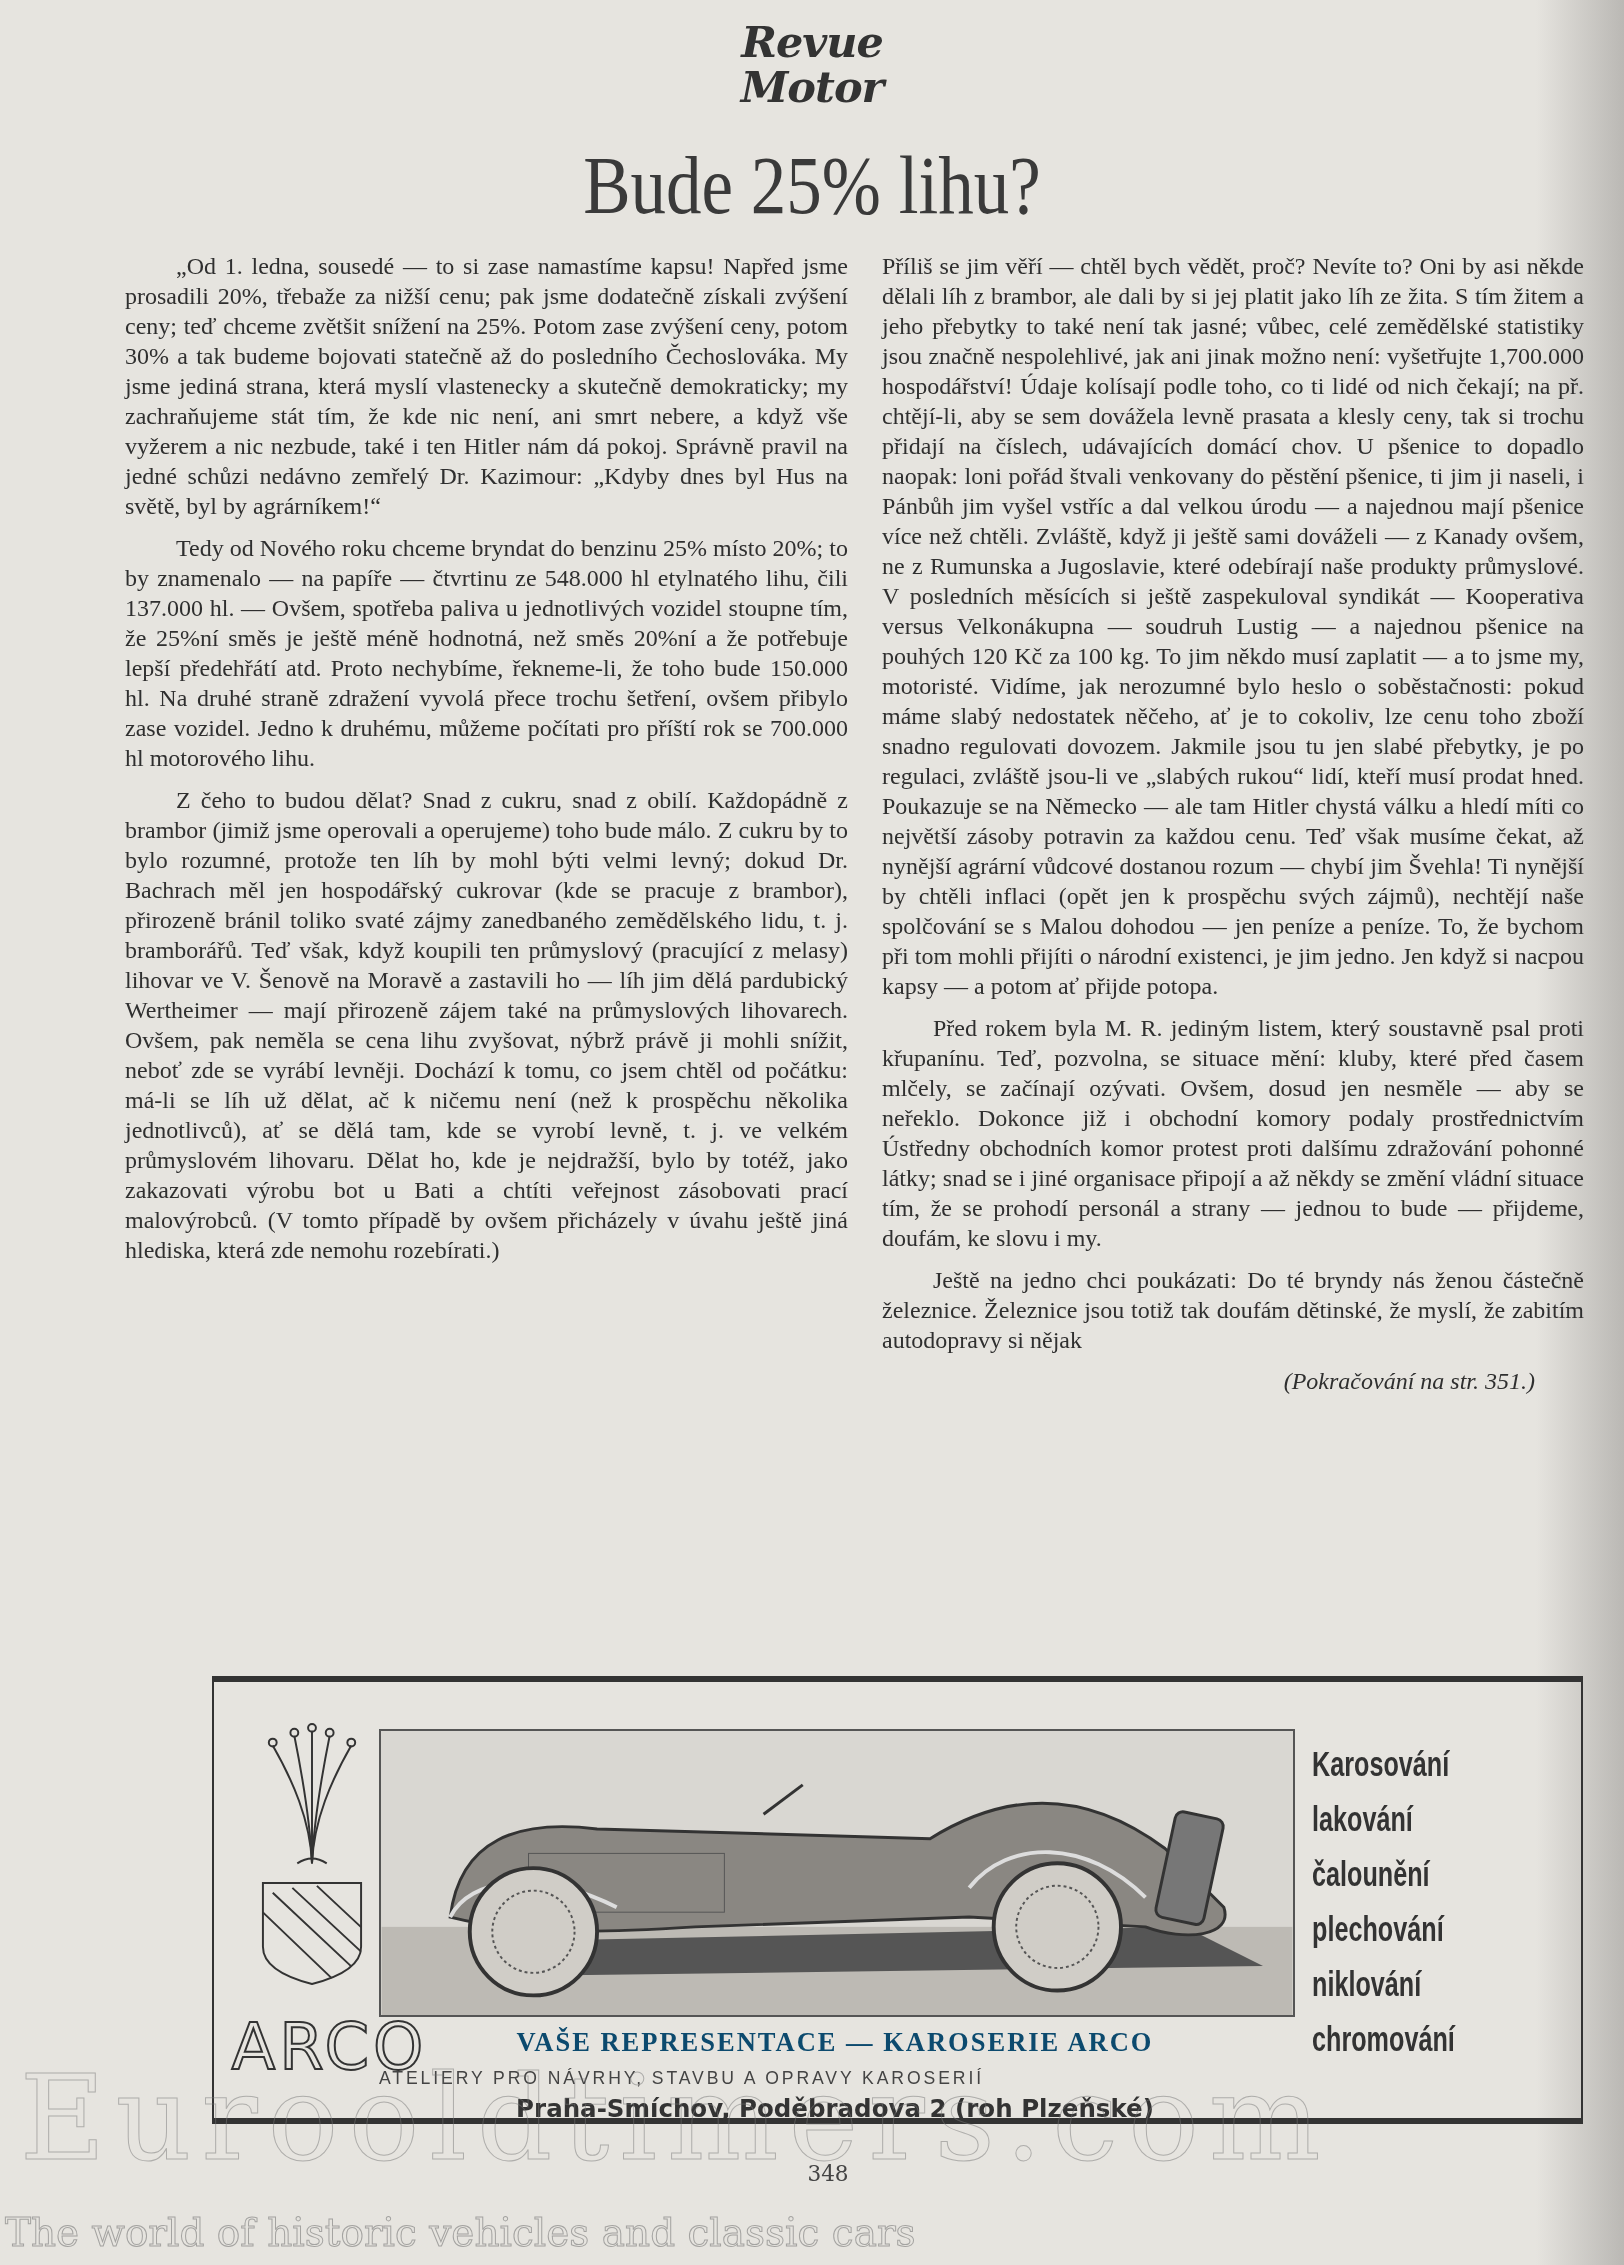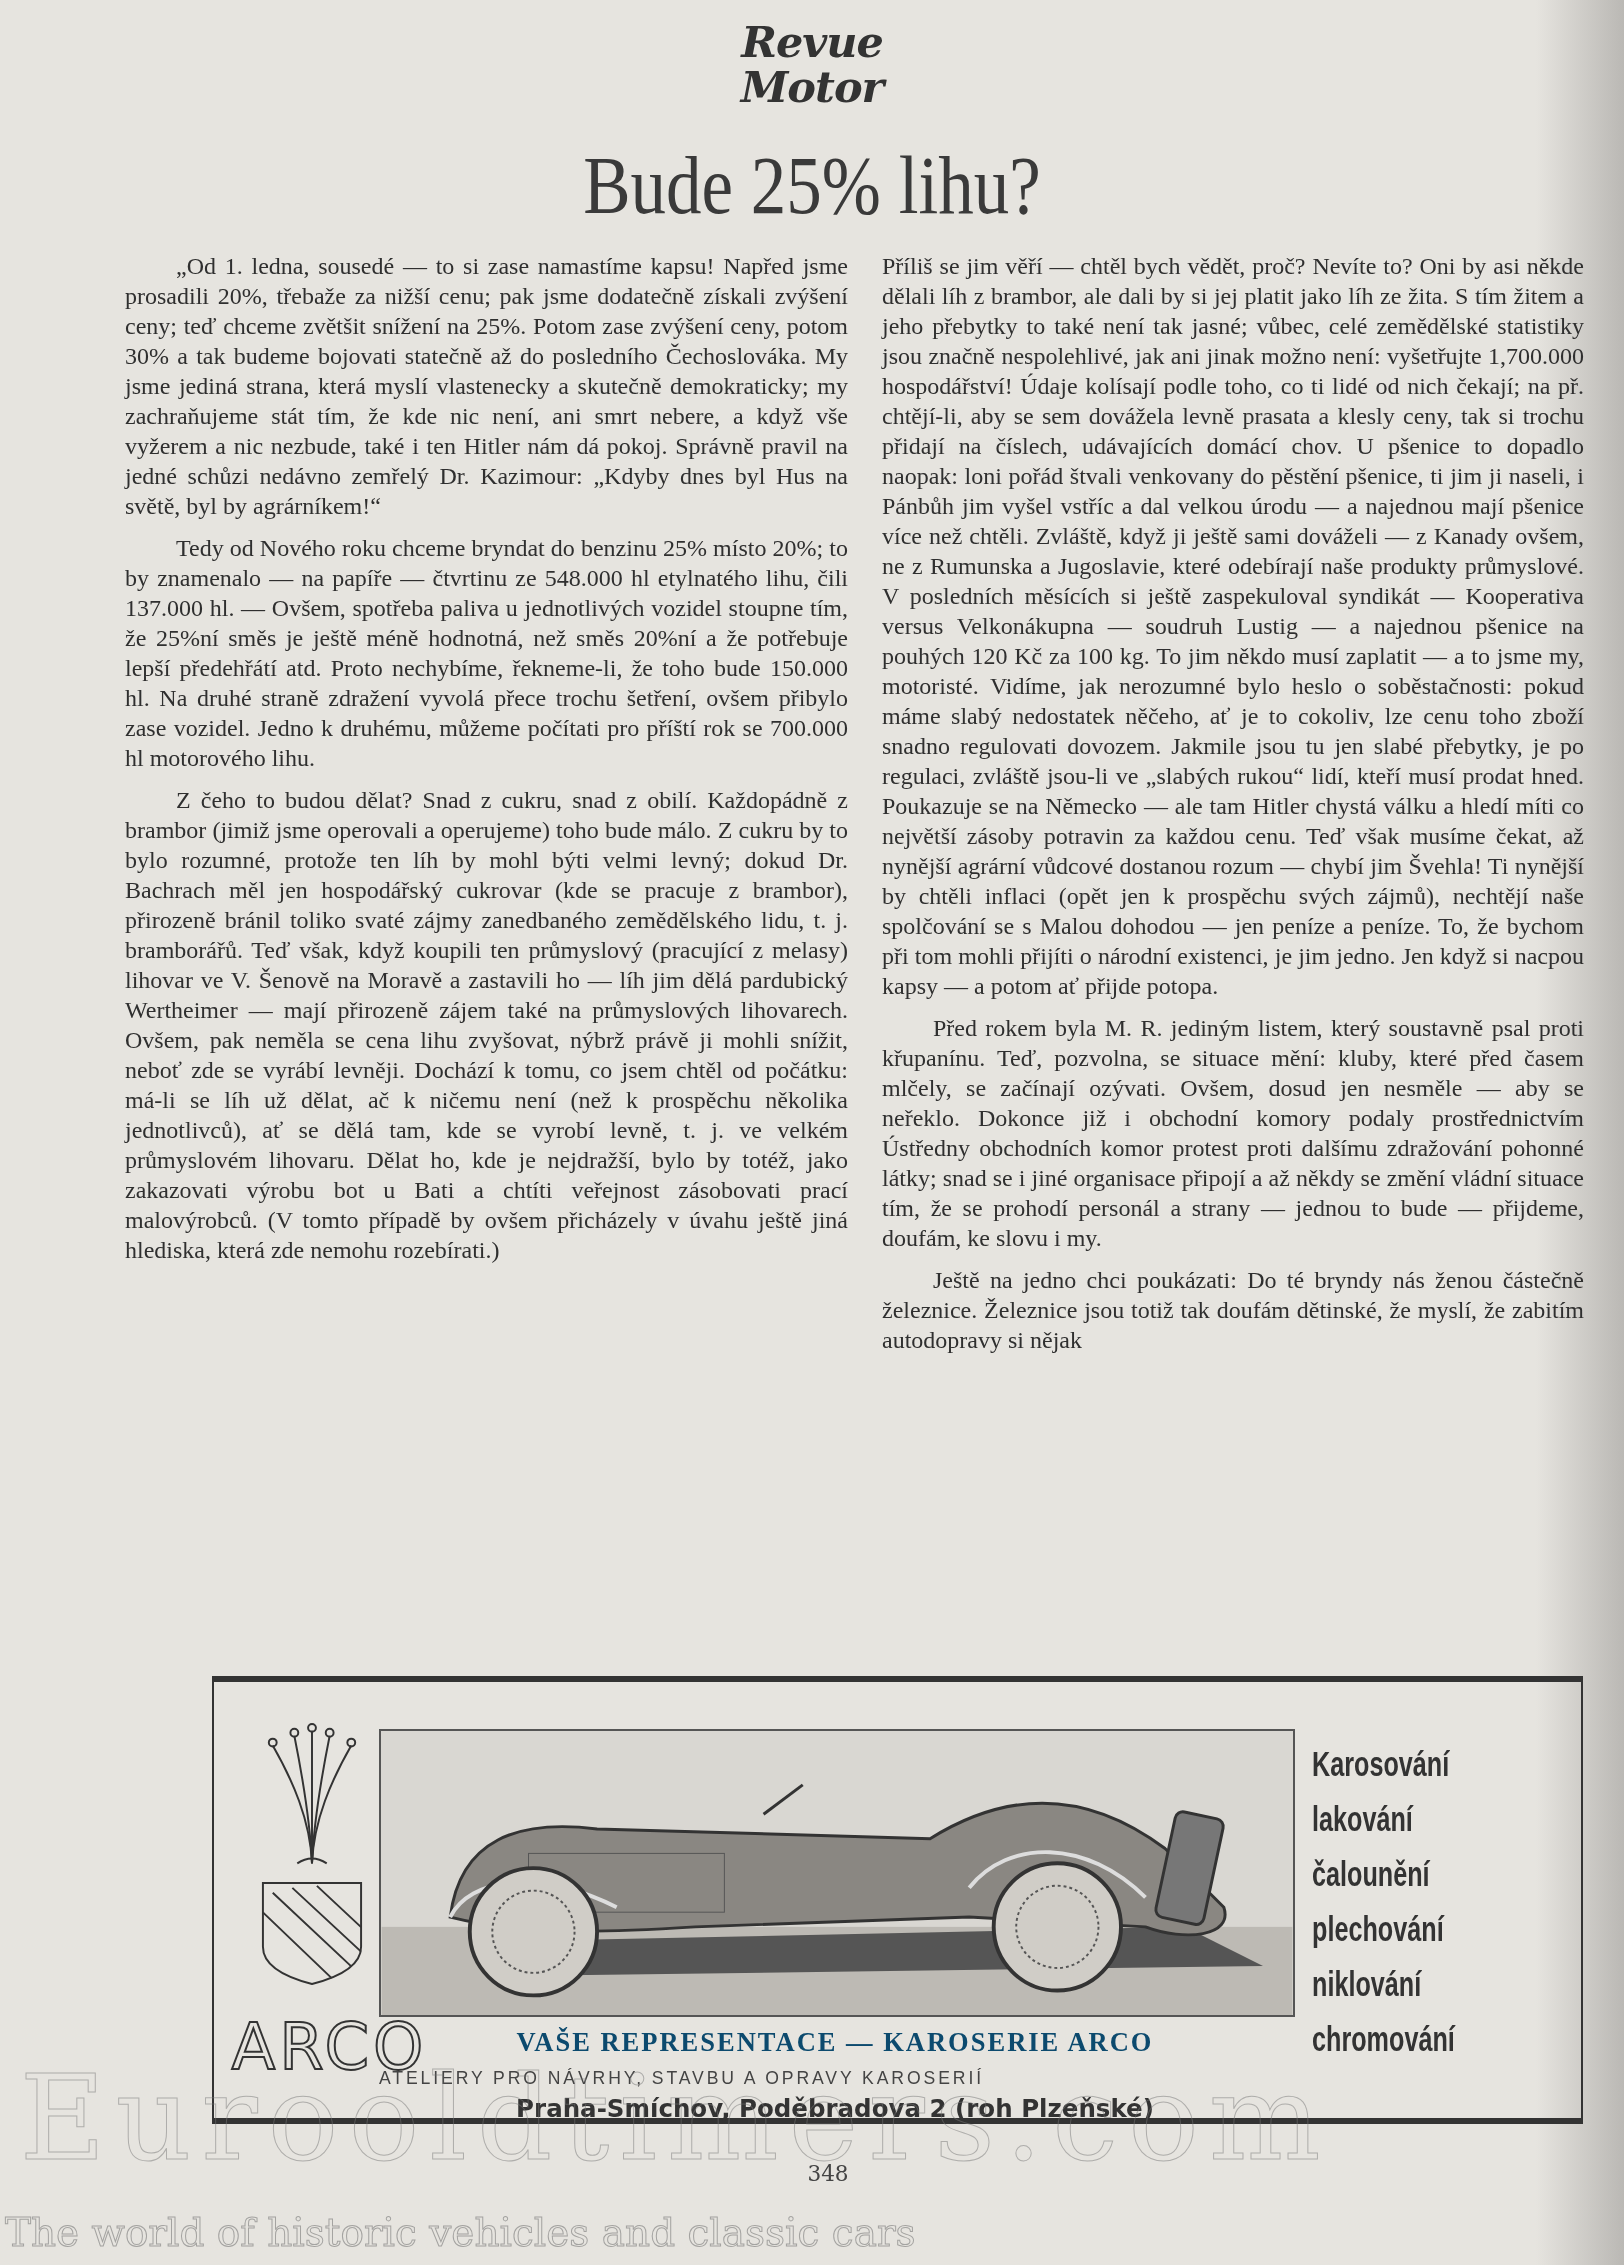--- a/index.html
+++ b/index.html
@@ -54,20 +54,21 @@
 <div class="col col1">
   <p>„Od 1. ledna, sousedé — to si zase namastíme kapsu! Napřed jsme prosadili 20%, třebaže za nižší cenu; pak jsme dodatečně získali zvýšení ceny; teď chceme zvětšit snížení na 25%. Potom zase zvýšení ceny, potom 30% a tak budeme bojovati statečně až do posledního Čechoslováka. My jsme jediná strana, která myslí vlastenecky a skutečně demokraticky; my zachraňujeme stát tím, že kde nic není, ani smrt nebere, a když vše vyžerem a nic nezbude, také i ten Hitler nám dá pokoj. Správně pravil na jedné schůzi nedávno zemřelý Dr. Kazimour: „Kdyby dnes byl Hus na světě, byl by agrárníkem!“</p>
   <p>Tedy od Nového roku chceme bryndat do benzinu 25% místo 20%; to by znamenalo — na papíře — čtvrtinu ze 548.000 hl etylnatého lihu, čili 137.000 hl. — Ovšem, spotřeba paliva u jednotlivých vozidel stoupne tím, že 25%ní směs je ještě méně hodnotná, než směs 20%ní a že potřebuje lepší předehřátí atd. Proto nechybíme, řekneme-li, že toho bude 150.000 hl. Na druhé straně zdražení vyvolá přece trochu šetření, ovšem přibylo zase vozidel. Jedno k druhému, můžeme počítati pro příští rok se 700.000 hl motorového lihu.</p>
   <p>Z čeho to budou dělat? Snad z cukru, snad z obilí. Každopádně z brambor (jimiž jsme operovali a operujeme) toho bude málo. Z cukru by to bylo rozumné, protože ten líh by mohl býti velmi levný; dokud Dr. Bachrach měl jen hospodářský cukrovar (kde se pracuje z brambor), přirozeně bránil toliko svaté zájmy zanedbaného zemědělského lidu, t. j. bramborářů. Teď však, když koupili ten průmyslový (pracující z melasy) lihovar ve V. Šenově na Moravě a zastavili ho — líh jim dělá pardubický Wertheimer — mají přirozeně zájem také na průmyslových lihovarech. Ovšem, pak neměla se cena lihu zvyšovat, nýbrž právě ji mohli snížit, neboť zde se vyrábí levněji. Dochází k tomu, co jsem chtěl od počátku: má-li se líh už dělat, ač k ničemu není (než k prospěchu několika jednotlivců), ať se dělá tam, kde se vyrobí levně, t. j. ve velkém průmyslovém lihovaru. Dělat ho, kde je nejdražší, bylo by totéž, jako zakazovati výrobu bot u Bati a chtíti veřejnost zásobovati prací malovýrobců. (V tomto případě by ovšem přicházely v úvahu ještě jiná hlediska, která zde nemohu rozebírati.)</p>
 </div>
 
 <div class="col col2">
   <p class="noindent">Příliš se jim věří — chtěl bych vědět, proč? Nevíte to? Oni by asi někde dělali líh z brambor, ale dali by si jej platit jako líh ze žita. S tím žitem a jeho přebytky to také není tak jasné; vůbec, celé zemědělské statistiky jsou značně nespolehlivé, jak ani jinak možno není: vyšetřujte 1,700.000 hospodářství! Údaje kolísají podle toho, co ti lidé od nich čekají; na př. chtějí-li, aby se sem dovážela levně prasata a klesly ceny, tak si trochu přidají na číslech, udávajících domácí chov. U pšenice to dopadlo naopak: loni pořád štvali venkovany do pěstění pšenice, ti jim ji naseli, i Pánbůh jim vyšel vstříc a dal velkou úrodu — a najednou mají pšenice více než chtěli. Zvláště, když ji ještě sami dováželi — z Kanady ovšem, ne z Rumunska a Jugoslavie, které odebírají naše produkty průmyslové. V posledních měsících si ještě zaspekuloval syndikát — Kooperativa versus Velkonákupna — soudruh Lustig — a najednou pšenice na pouhých 120 Kč za 100 kg. To jim někdo musí zaplatit — a to jsme my, motoristé. Vidíme, jak nerozumné bylo heslo o soběstačnosti: pokud máme slabý nedostatek něčeho, ať je to cokoliv, lze cenu toho zboží snadno regulovati dovozem. Jakmile jsou tu jen slabé přebytky, je po regulaci, zvláště jsou-li ve „slabých rukou“ lidí, kteří musí prodat hned. Poukazuje se na Německo — ale tam Hitler chystá válku a hledí míti co největší zásoby potravin za každou cenu. Teď však musíme čekat, až nynější agrární vůdcové dostanou rozum — chybí jim Švehla! Ti nynější by chtěli inflaci (opět jen k prospěchu svých zájmů), nechtějí naše spolčování se s Malou dohodou — jen peníze a peníze. To, že bychom při tom mohli přijíti o národní existenci, je jim jedno. Jen když si nacpou kapsy — a potom ať přijde potopa.</p>
   <p>Před rokem byla M. R. jediným listem, který soustavně psal proti křupanínu. Teď, pozvolna, se situace mění: kluby, které před časem mlčely, se začínají ozývati. Ovšem, dosud jen nesměle — aby se neřeklo. Dokonce již i obchodní komory podaly prostřednictvím Ústředny obchodních komor protest proti dalšímu zdražování pohonné látky; snad se i jiné organisace připojí a až někdy se změní vládní situace tím, že se prohodí personál a strany — jednou to bude — přijdeme, doufám, ke slovu i my.</p>
   <p>Ještě na jedno chci poukázati: Do té bryndy nás ženou částečně železnice. Železnice jsou totiž tak doufám dětinské, že myslí, že zabitím autodopravy si nějak</p>
+  <div class="cont">(Pokračování na str. 351.)</div>
 </div>
 
 <div class="ad">
   <svg class="crest" viewBox="0 0 120 270">
     <g fill="none" stroke="#333" stroke-width="2">
       <path d="M60 145 C58 100 40 60 20 25"></path>
         <path d="M60 145 C58 100 50 55 42 15"></path>
       <path d="M60 145 L60 10"></path>
         <path d="M60 145 C62 100 70 55 78 15"></path>
         <path d="M60 145 C62 100 80 60 100 25"></path>

